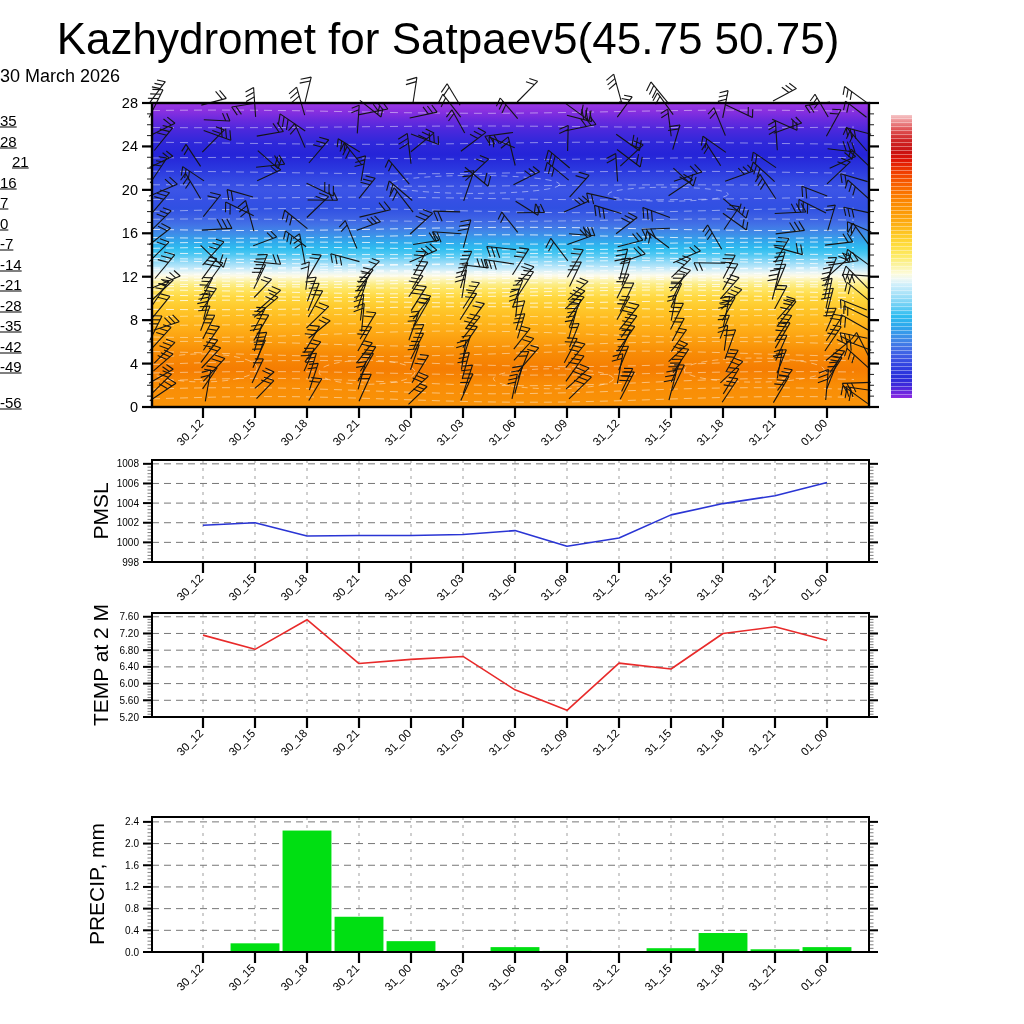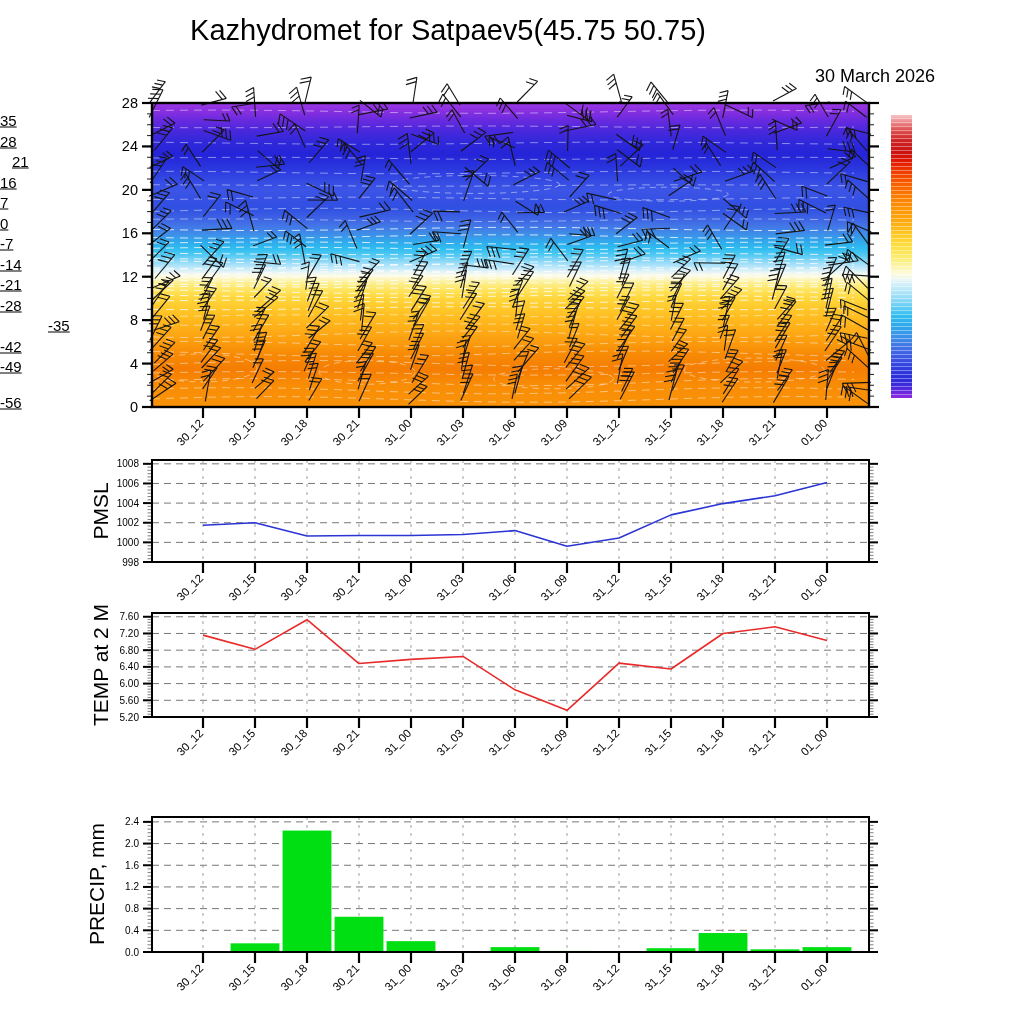--- a/index.html
+++ b/index.html
@@ -1,19 +1,19 @@
 <!DOCTYPE html>
 <html><head>
 <meta charset="utf-8">
 <style>
   html,body{margin:0;padding:0;background:#fff;}
   body{width:1024px;height:1024px;position:relative;font-family:"Liberation Sans",sans-serif;color:#000;overflow:hidden;}
   .abs{position:absolute;}
-  .title{left:0;top:14px;width:896px;text-align:center;font-size:29px;letter-spacing:0px;}
-  .subtitle{left:0;top:66px;width:935px;text-align:right;font-size:18px;}
+  .title{left:0;top:14px;width:896px;text-align:center;font-size:44px;letter-spacing:0px;}
+  .subtitle{left:0;top:66px;width:935px;text-align:left;font-size:18px;}
   .ylab{white-space:nowrap;font-size:21px;transform:translate(-50%,-50%) rotate(-90deg);}
   svg.panel{position:absolute;overflow:visible;}
   #colorbar{position:absolute;}
   .cbar-label{position:absolute;font-size:15px;line-height:15px;transform:translateY(-50%);text-decoration:underline;}
 </style>
 </head>
 <body>
 
 <div class="abs title">Kazhydromet for Satpaev5(45.75 50.75)</div>
 <div class="abs subtitle">30 March 2026</div>
@@ -1471,21 +1471,21 @@
     <div class="cbar-label" style="left: 0px; top: 120px;">35</div>
     <div class="cbar-label" style="left: 0px; top: 140.538px;">28</div>
     <div class="cbar-label" style="left: 12px; top: 161.077px; text-align: center;">21</div>
     <div class="cbar-label" style="left: 0px; top: 181.615px;">16</div>
     <div class="cbar-label" style="left: 0px; top: 202.154px;">7</div>
     <div class="cbar-label" style="left: 0px; top: 222.692px;">0</div>
     <div class="cbar-label" style="left: 0px; top: 243.231px;">-7</div>
     <div class="cbar-label" style="left: 0px; top: 263.769px;">-14</div>
     <div class="cbar-label" style="left: 0px; top: 284.308px;">-21</div>
     <div class="cbar-label" style="left: 0px; top: 304.846px;">-28</div>
-    <div class="cbar-label" style="left: 0px; top: 325.385px; padding-left: 48px;">-35</div>
+    <div class="cbar-label" style="left: 0px; top: 325.385px;">-35</div>
     <div class="cbar-label" style="left: 0px; top: 345.923px;">-42</div>
     <div class="cbar-label" style="left: 0px; top: 366.462px;">-49</div>
     <div class="cbar-label" style="left: 0px; top: 402px;">-56</div>
   </div>
 <svg id="pmsl-chart" class="panel" viewBox="0 0 717 102" style="left: 152px; top: 460px; width: 717px; height: 102px;">
     <g>
       <line x1="51" y1="0" x2="51" y2="102" stroke="#b0b0b0" stroke-width="1.2" stroke-dasharray="3,5"></line>
       <line x1="103" y1="0" x2="103" y2="102" stroke="#b0b0b0" stroke-width="1.2" stroke-dasharray="3,5"></line>
       <line x1="155" y1="0" x2="155" y2="102" stroke="#b0b0b0" stroke-width="1.2" stroke-dasharray="3,5"></line>
       <line x1="207" y1="0" x2="207" y2="102" stroke="#b0b0b0" stroke-width="1.2" stroke-dasharray="3,5"></line>

